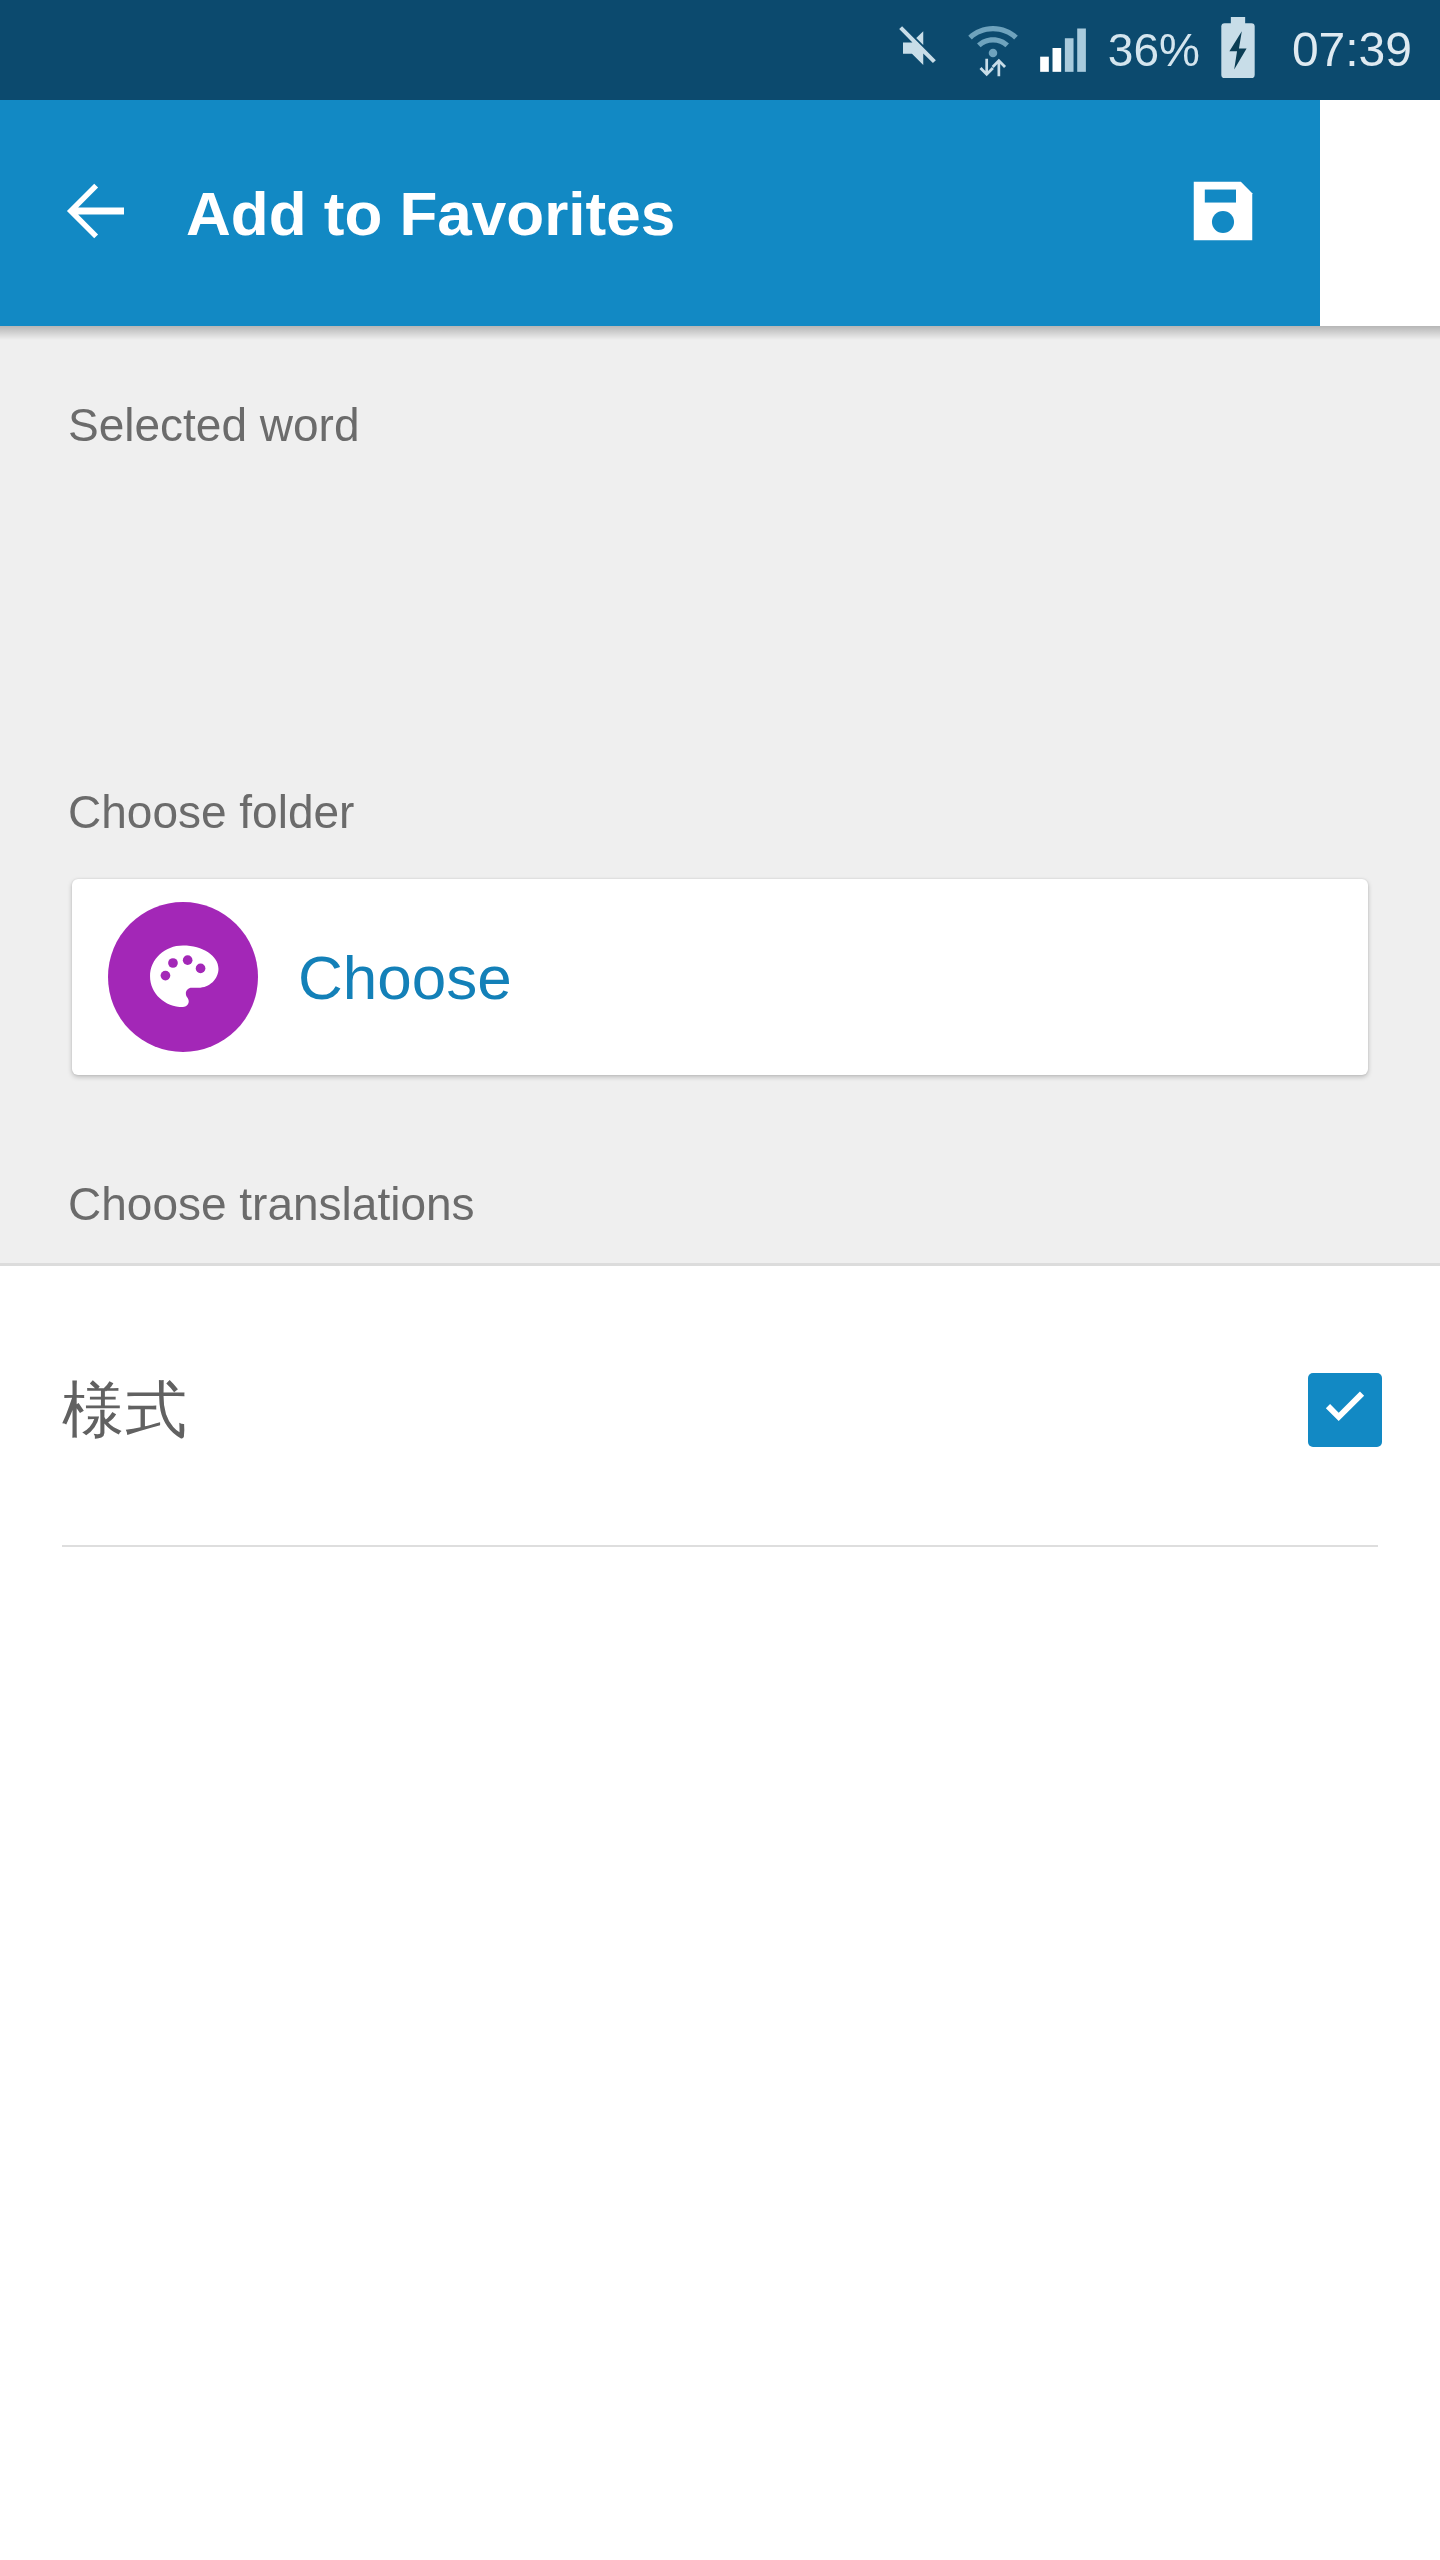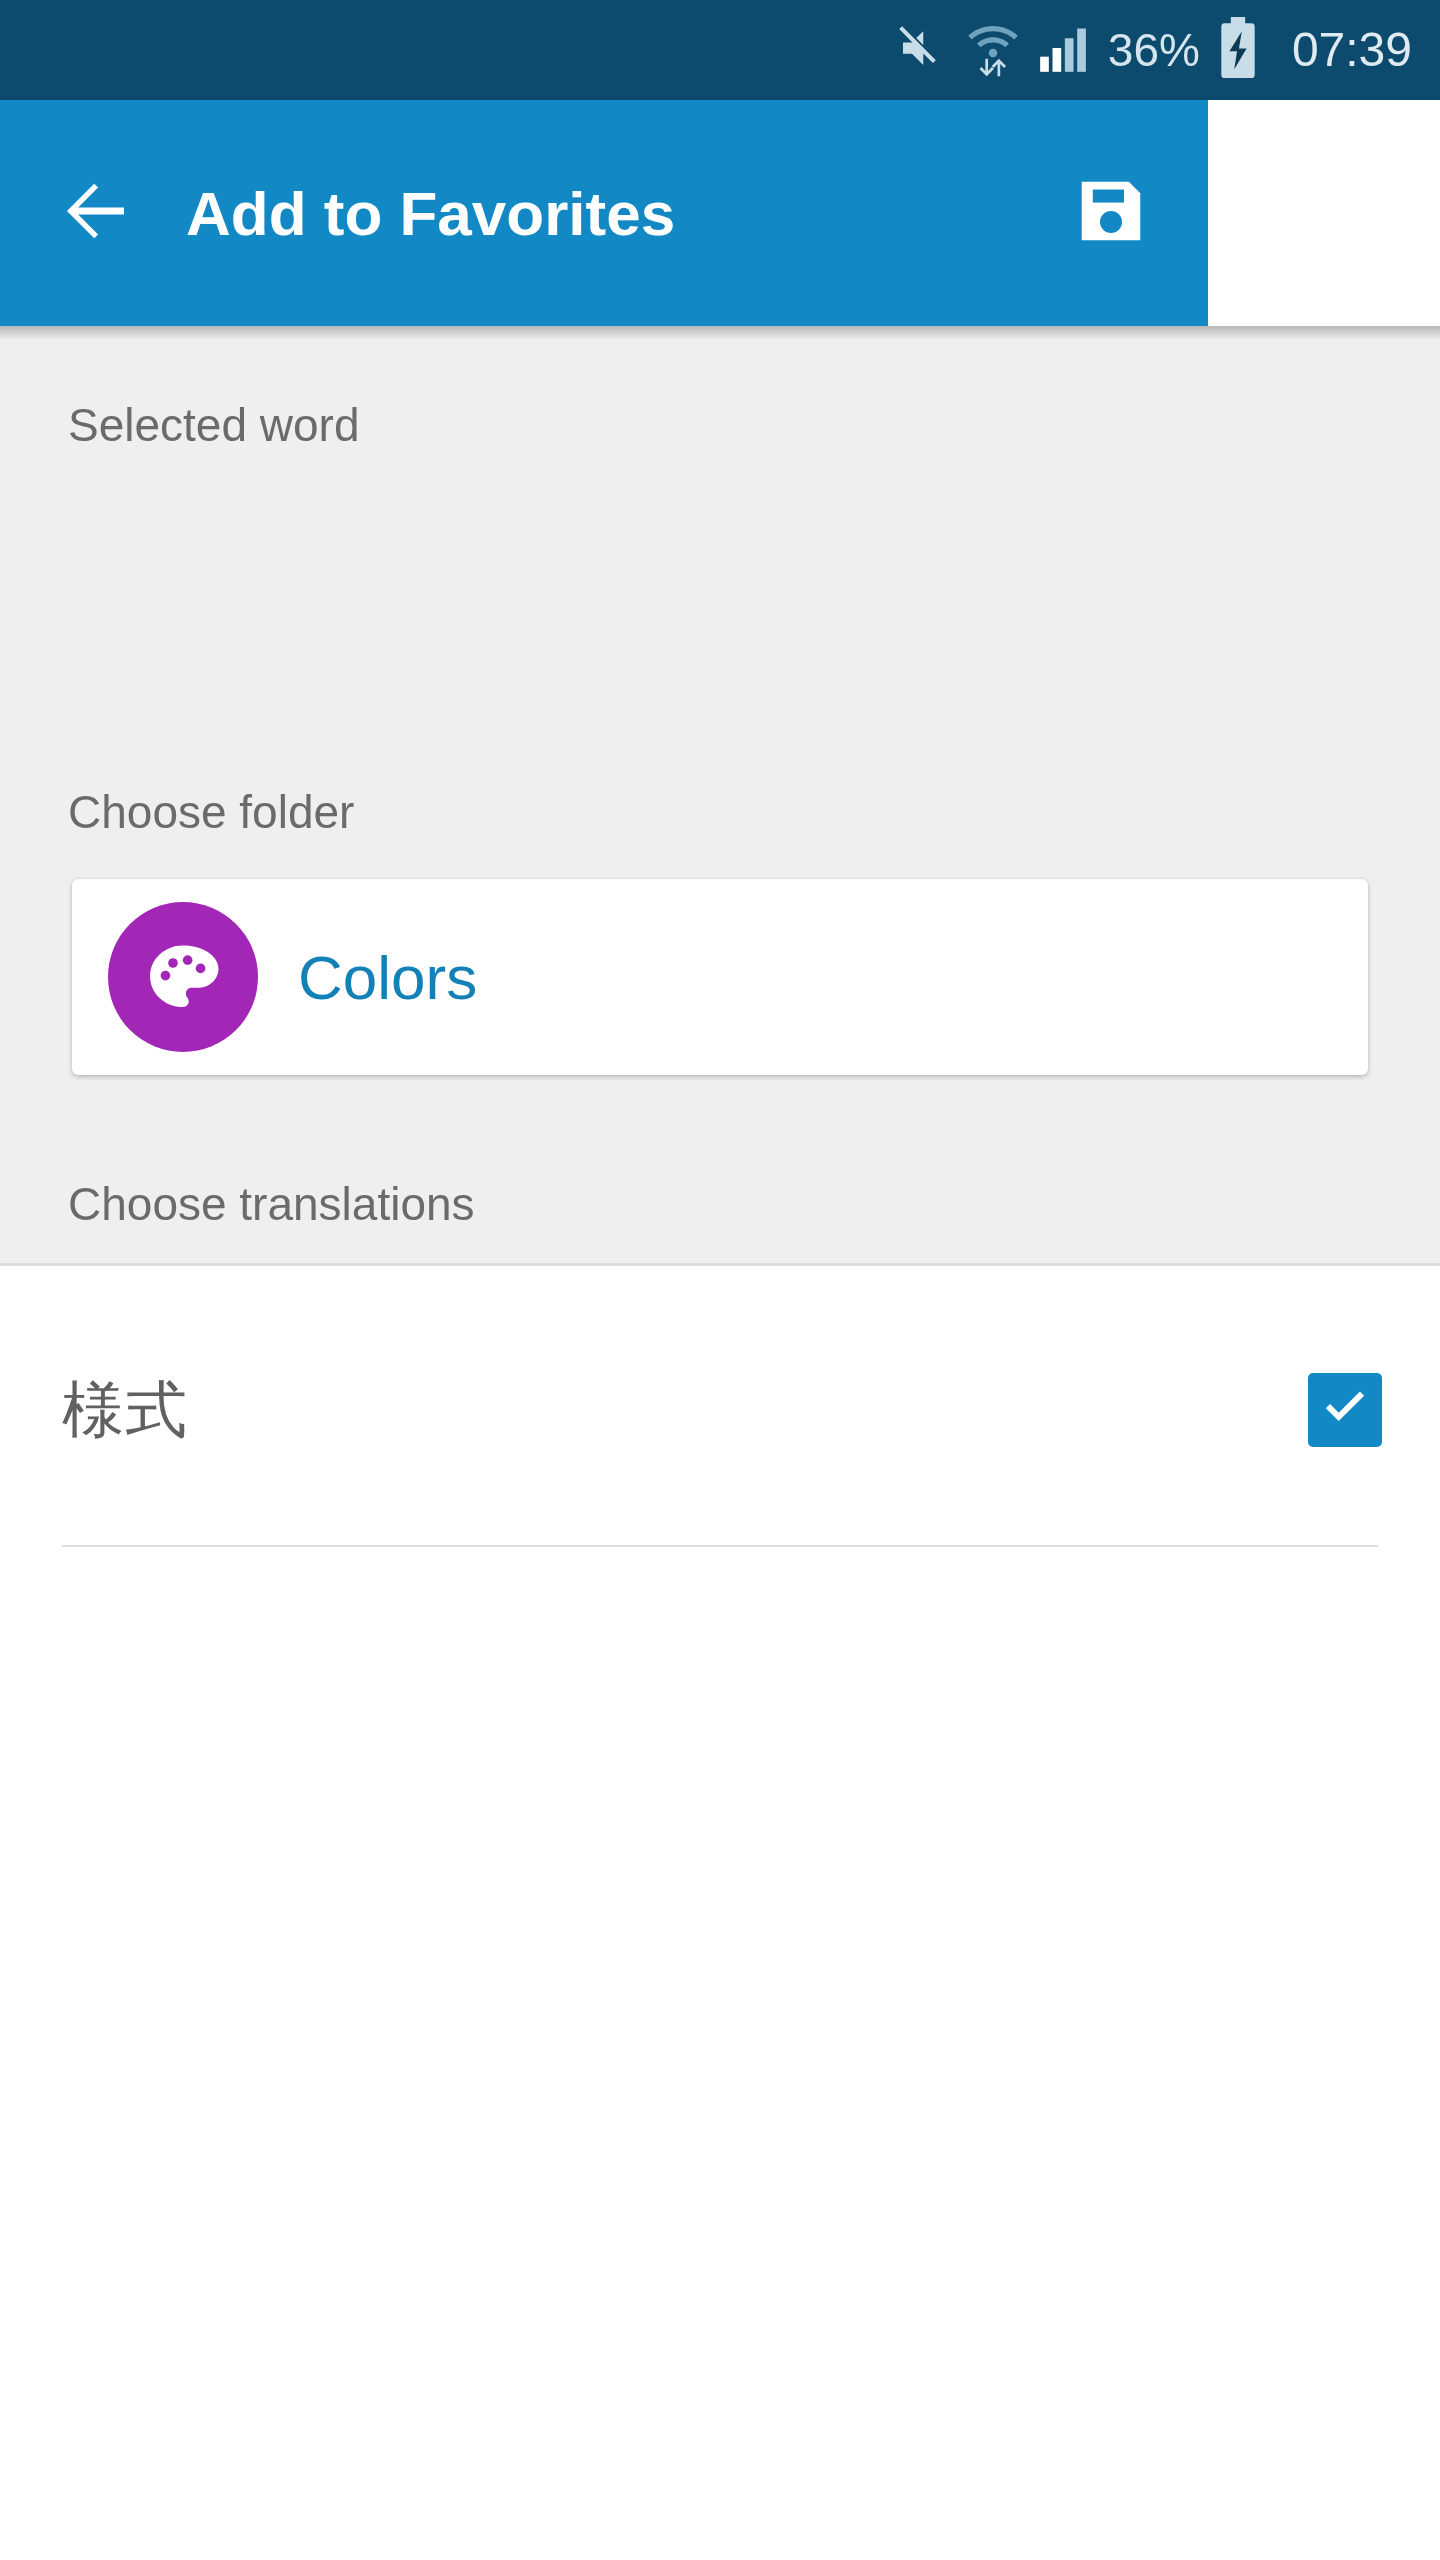--- a/index.html
+++ b/index.html
@@ -49,21 +49,21 @@
     font-size: 48px;
     line-height: 1;
     margin-left: 16px;
     font-weight: 400;
   }
 
   
   .app-bar {
     position: absolute;
     top: 100px; left: 0;
-    width: 1208px;
+    width: 1320px;
     height: 226px;
     background: #1289c4;
     display: flex;
     align-items: center;
     z-index: 5;
   }
   .app-bar-shadow {
     position: absolute;
     top: 326px; left: 0;
     width: 1440px;
@@ -299,21 +299,21 @@
         <path d="M12 3.2 C6.9 3.2 2.8 7 2.8 11.8 C2.8 16.6 6.9 20.4 12 20.4
                  C12.9 20.4 13.6 19.7 13.6 18.8 C13.6 18.4 13.4 18 13.2 17.7
                  C12.9 17.4 12.8 17 12.8 16.6 C12.8 15.7 13.5 15 14.4 15 L16.3 15
                  C19.4 15 21.9 12.6 21.9 9.7 C21.9 6.1 17.5 3.2 12 3.2 Z" fill="#ffffff"></path>
         <circle cx="7.1" cy="11.6" r="1.35" fill="#a327b7"></circle>
         <circle cx="9.2" cy="8.1" r="1.35" fill="#a327b7"></circle>
         <circle cx="13.3" cy="7.3" r="1.35" fill="#a327b7"></circle>
         <circle cx="16.9" cy="9.6" r="1.35" fill="#a327b7"></circle>
       </svg>
     </div>
-    <div class="folder-name">Colors</div>
+    <div class="folder-name">Choose</div>
   </div>
 
   <div class="field-label label-choose-translations">Choose translations</div>
 
   <div class="list-divider-top"></div>
 
   <div class="translations-list">
     <div class="translation-row">
       <div class="translation-text">様式</div>
       <div class="checkbox">

